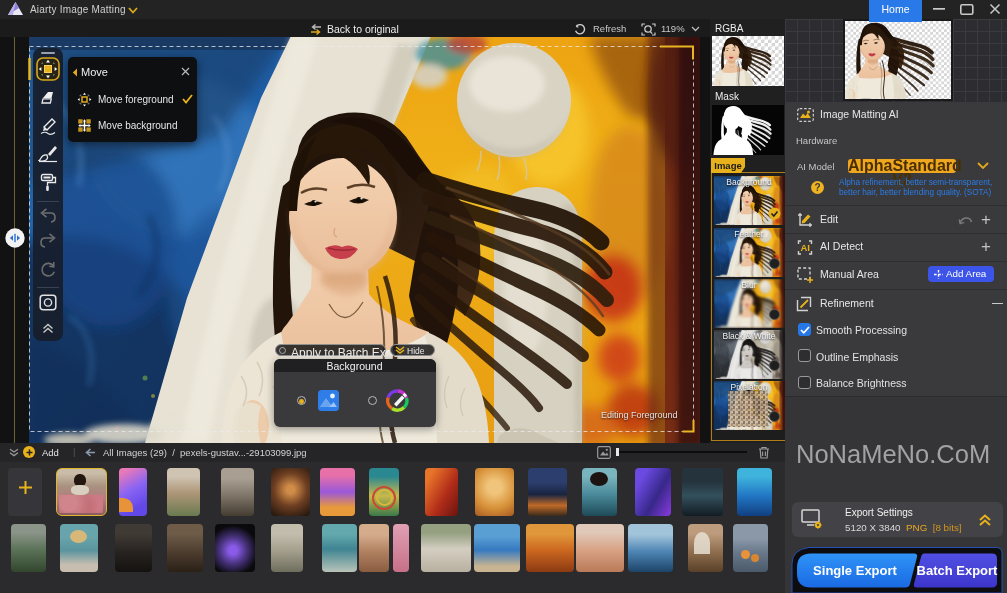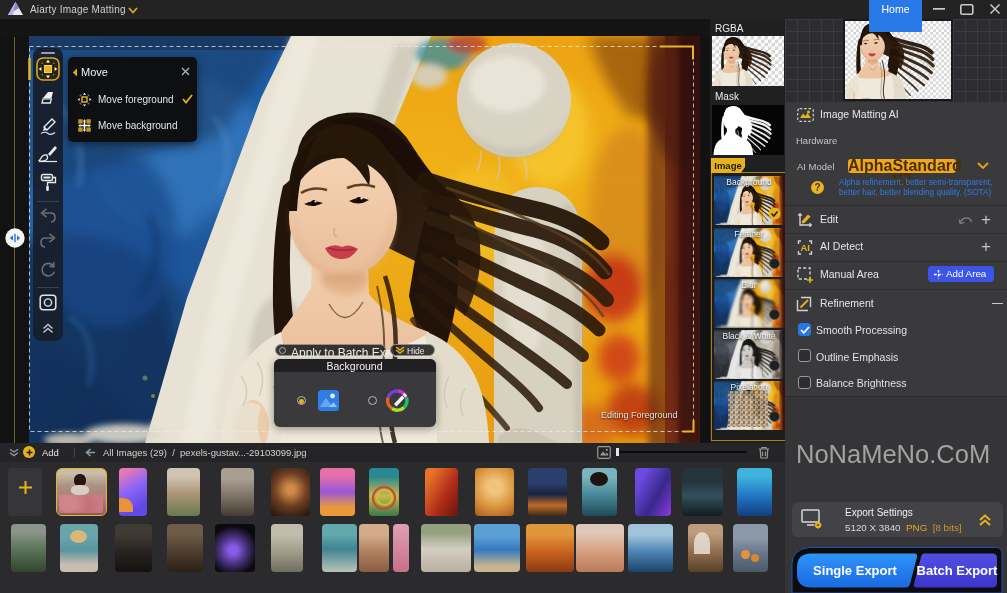--- a/index.html
+++ b/index.html
@@ -4,21 +4,21 @@
 <style>
   html,body{margin:0;padding:0;background:#151515;}
   *{box-sizing:border-box;}
   #app{position:relative;width:1007px;height:593px;overflow:hidden;
        font-family:"Liberation Sans",sans-serif;background:#141414;color:#ddd;}
   .abs{position:absolute;}
   
   #titlebar{position:absolute;left:0;top:0;width:1007px;height:18.5px;background:#232324;}
   #titlebar .logo{position:absolute;left:7px;top:1px;}
   #titlebar .tname{position:absolute;left:30px;top:3.5px;font-size:10px;color:#cfcfcf;letter-spacing:.2px;}
-  #homebtn{position:absolute;left:869px;top:0;width:53px;height:32px;background:#2a79e8;
+  #homebtn{position:absolute;left:869px;top:0;width:53px;height:22px;background:#2a79e8;
            color:#fff;font-size:10.5px;text-align:center;line-height:18px;}
   
   #canvastop{position:absolute;left:0;top:18.5px;width:710px;height:18.5px;background:#1b1b1b;color:#dedede;}
   
   #canvaswrap{position:absolute;left:0;top:37px;width:710px;height:406px;background:#121212;}
   #painting{position:absolute;left:29px;top:-1px;width:671px;height:407px;}
   
   #fxcol{position:absolute;left:710px;top:18.5px;width:75px;height:424.5px;background:#202020;}
   .checker{background-color:#fff;background-image:
      linear-gradient(45deg,#d4d4d4 25%,transparent 25%,transparent 75%,#d4d4d4 75%),
@@ -237,20 +237,41 @@
 
     <svg class="abs" style="left:26px;top:0;width:674px;height:406px" viewBox="0 0 674 406">
       <rect x="3.5" y="9.5" width="664" height="385" fill="none" stroke="rgba(235,235,235,.75)" stroke-width="1" stroke-dasharray="4 3"></rect>
       <path d="M634,9.5 h33 v13" fill="none" stroke="#e8b622" stroke-width="2"></path>
       <path d="M3.5,21 v22" fill="none" stroke="#e8b622" stroke-width="2.5"></path>
       <path d="M667.5,383 v11.5 h-11" fill="none" stroke="#e8b622" stroke-width="2"></path>
     </svg>
     <div class="abs" style="left:601px;top:373px;font-size:9px;color:#e3e3e3;text-shadow:0 1px 2px rgba(0,0,0,.8)">Editing Foreground</div>
   </div>
 
+  <div id="canvastop">
+    <svg class="abs" style="left:310px;top:5px" width="12" height="11" viewBox="0 0 12 11">
+      <path d="M11,3 H3 M5.5,0.5 L2.5,3 L5.5,5.5" stroke="#b9b9b9" stroke-width="1.4" fill="none"></path>
+      <path d="M1,8 H9 M6.5,5.5 L9.5,8 L6.5,10.5" stroke="#e0a81e" stroke-width="1.4" fill="none"></path>
+    </svg>
+    <div class="abs" style="left:327px;top:4px;font-size:10.5px;color:#ececec">Back to original</div>
+    <svg class="abs" style="left:574px;top:5px" width="12" height="11" viewBox="0 0 12 11">
+      <path d="M2.2,2.5 A4.6,4.6 0 1 1 1.6,6.8" stroke="#cccccc" stroke-width="1.4" fill="none"></path>
+      <path d="M2.8,0.5 L2.2,3.2 L4.8,3.4 Z" fill="#cccccc"></path>
+    </svg>
+    <div class="abs" style="left:593px;top:4.5px;font-size:9.5px;color:#c9c9c9">Refresh</div>
+    <svg class="abs" style="left:641px;top:4px" width="15" height="13" viewBox="0 0 15 13">
+      <path d="M1,3.5 V1 H4 M11,1 H14 V3.5 M14,9.5 V12 H11 M4,12 H1 V9.5" stroke="#c9c9c9" stroke-width="1.2" fill="none"></path>
+      <circle cx="7" cy="6" r="3.2" fill="none" stroke="#c9c9c9" stroke-width="1.3"></circle>
+      <path d="M9.3,8.6 L11.2,10.6" stroke="#c9c9c9" stroke-width="1.3"></path>
+    </svg>
+    <div class="abs" style="left:661px;top:4.5px;font-size:9.5px;color:#c9c9c9">119%</div>
+    <svg class="abs" style="left:691px;top:7px" width="9" height="6" viewBox="0 0 9 6">
+      <path d="M1,1 L4.5,4.5 L8,1" stroke="#b9b9b9" stroke-width="1.3" fill="none"></path>
+    </svg>
+  </div>
 
   <div class="abs" style="left:33px;top:48px;width:30px;height:293px;background:rgba(24,30,43,.93);border-radius:8px;">
     <div class="abs" style="left:8px;top:3.5px;width:14px;height:2.5px;background:#9aa0ab;border-radius:2px"></div>
 
     <svg class="abs" style="left:3px;top:9px" width="24" height="24" viewBox="0 0 24 24">
       <rect x="1" y="1" width="22" height="22" rx="6" fill="#2a2415" stroke="#d8a81c" stroke-width="1.6"></rect>
       <g stroke="#8a8a8a" stroke-width="1">
           <path d="M6,7 v-1 h1 M17,6 h1 v1 M18,17 v1 h-1 M7,18 h-1 v-1"></path>
         </g>
       <rect x="8.5" y="8.5" width="7" height="7" fill="#e8b41e" stroke="#f5d25a" stroke-width="1"></rect>

